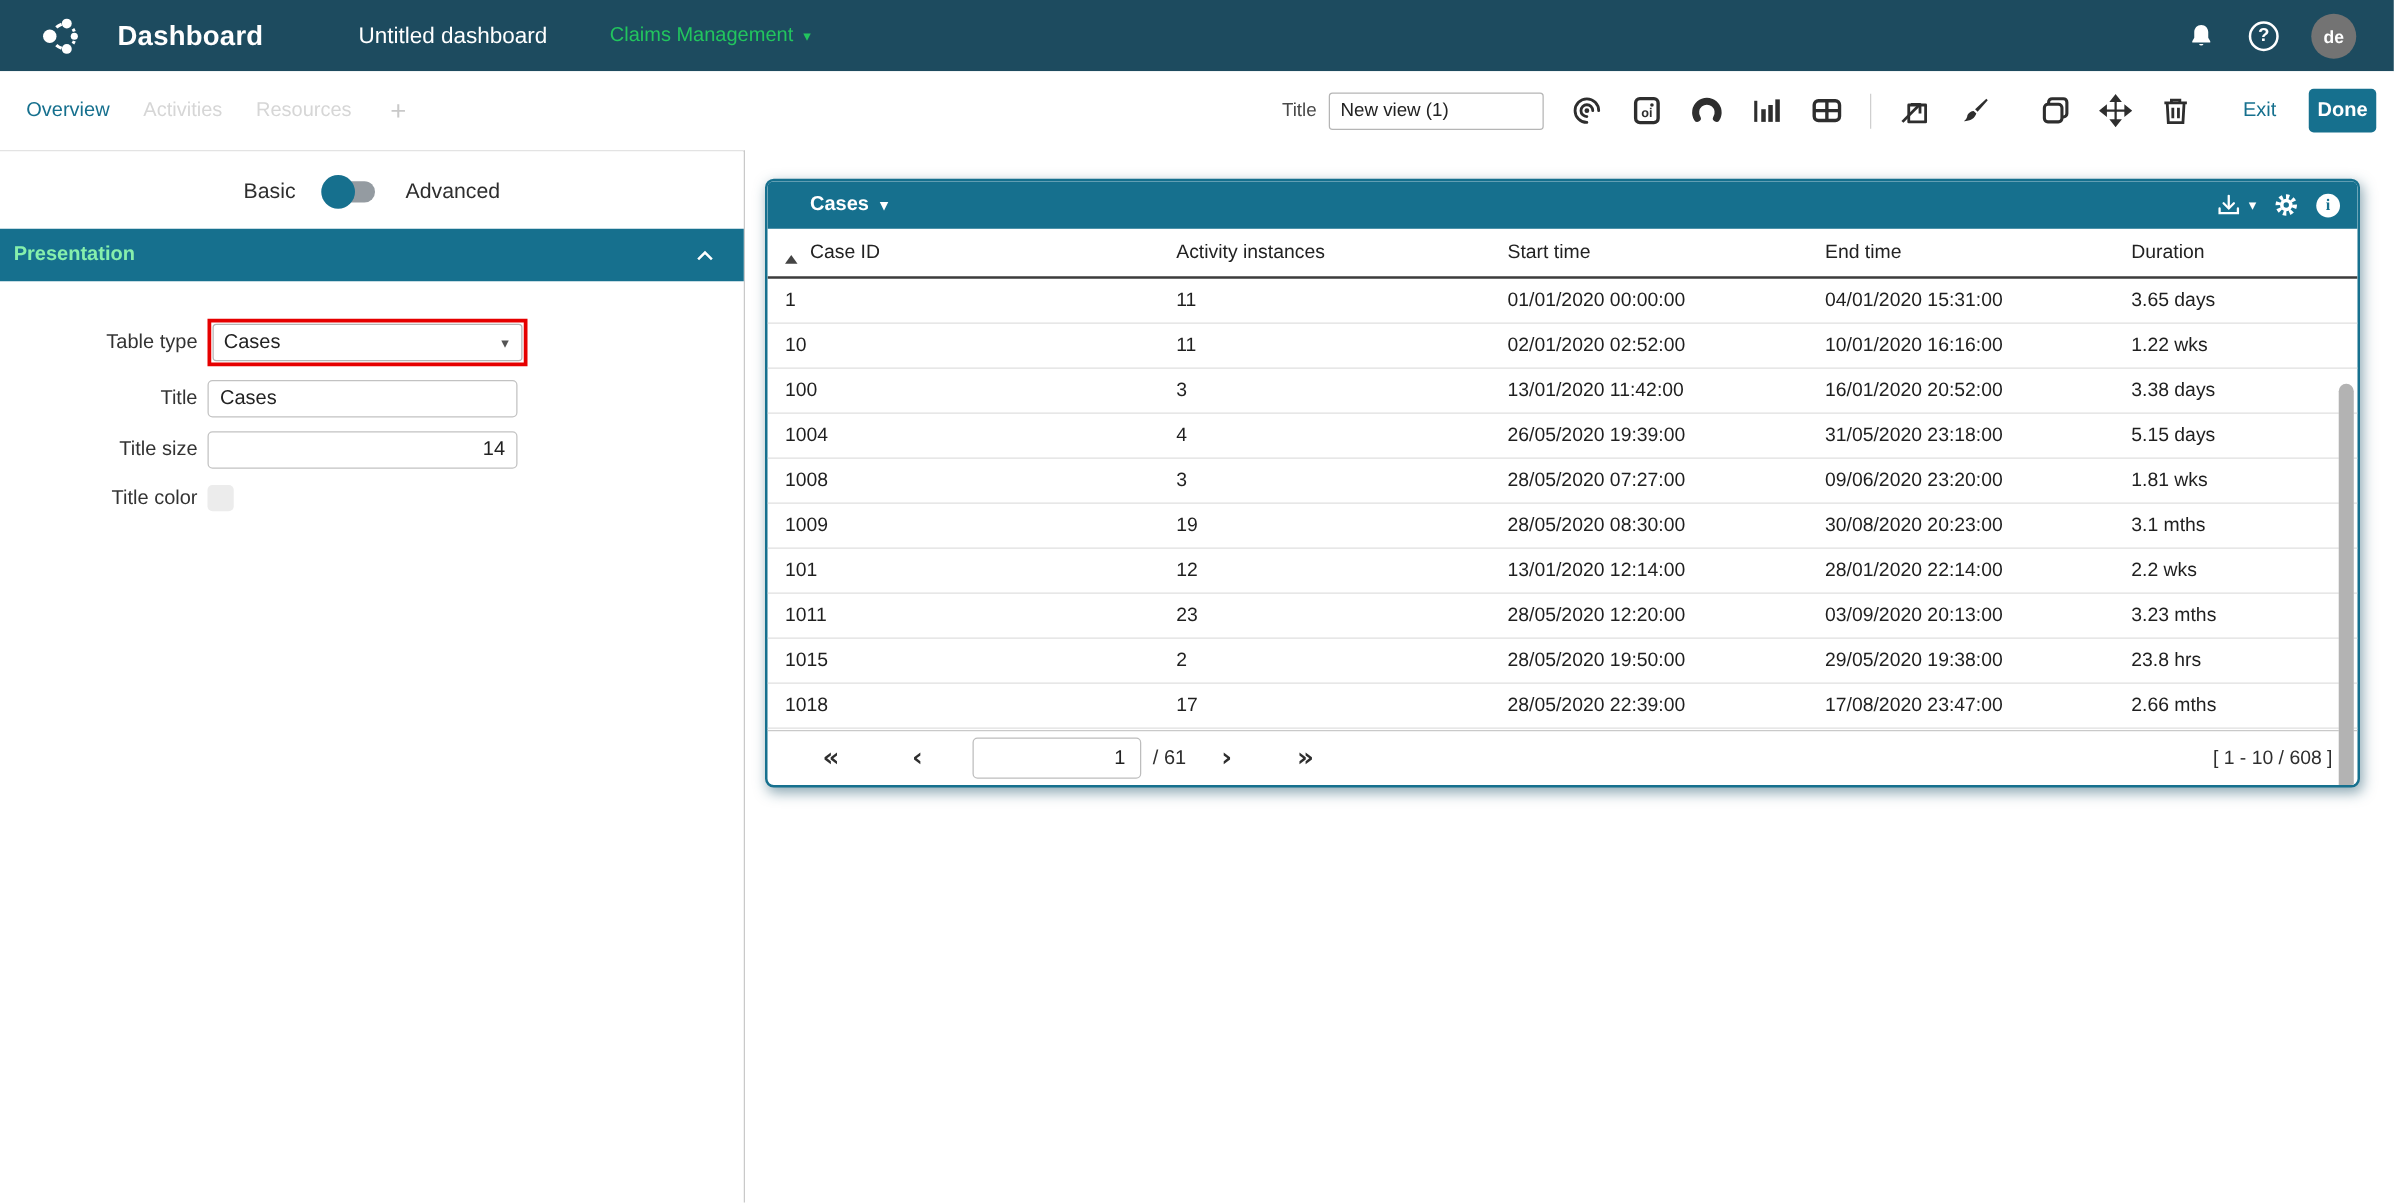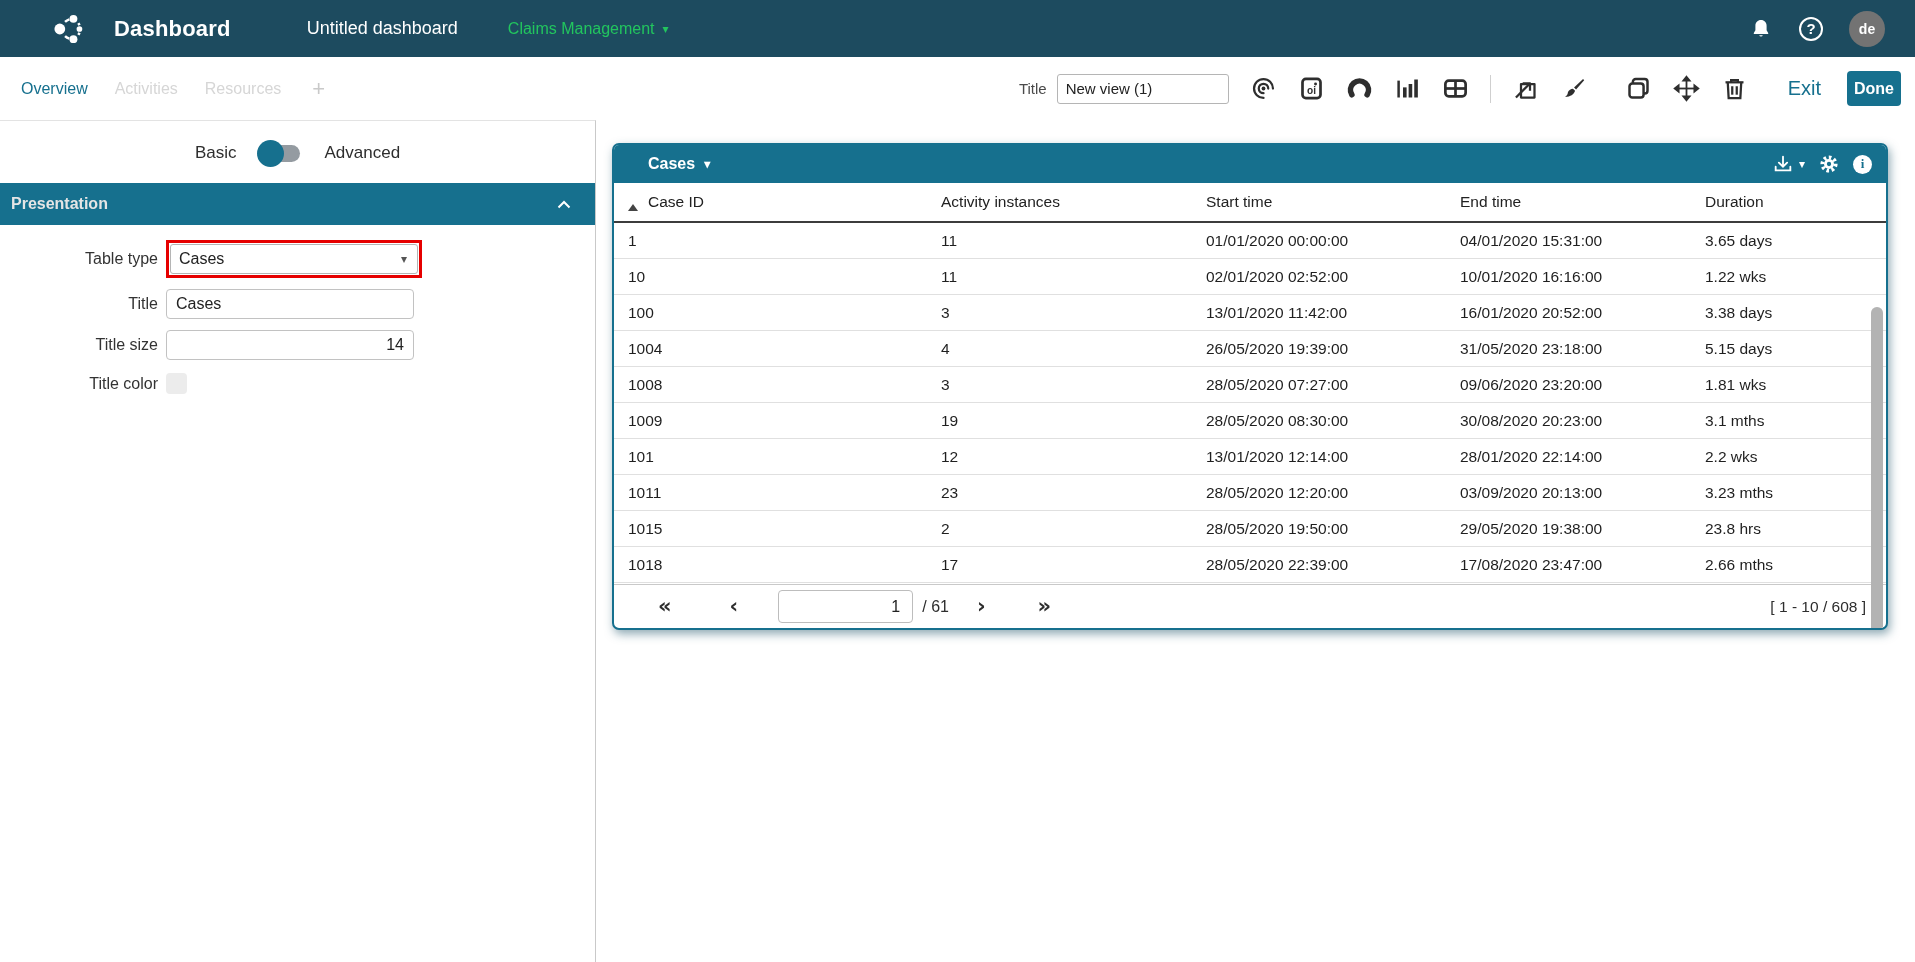--- a/index.html
+++ b/index.html
@@ -1,21 +1,21 @@
 <!DOCTYPE html>
 <html><head>
 <meta charset="utf-8">
 <style>
   * { box-sizing: border-box; margin: 0; padding: 0; }
   html,body { width:1915px; height:962px; background:#fff; overflow:hidden;
     font-family:"Liberation Sans", sans-serif; }
 
   
   .topbar { position:absolute; left:0; top:0; width:1915px; height:57px;
-    background:#1d4b5f; display:flex; align-items:center; color:#fff;padding-left:20px; }
+    background:#1d4b5f; display:flex; align-items:center; color:#fff; }
   .logo { margin-left:30px; width:38px; height:38px; flex:0 0 auto; }
   .app-title { margin-left:26px; font-size:22px; font-weight:bold; letter-spacing:.2px; }
   .dash-name { margin-left:76px; font-size:18px; font-weight:400; }
   .log-selector { margin-left:50px; font-size:16px; color:#22c55e; display:flex; align-items:center; gap:8px; cursor:pointer; }
   .caret { font-size:12px; line-height:1; }
   .topbar-right { margin-left:auto; display:flex; align-items:center; gap:26px; margin-right:30px; }
   .icon-btn { background:none; border:none; cursor:pointer; display:flex; align-items:center; justify-content:center; padding:0; }
   .help-circle { width:24px; height:24px; border:2px solid #fff; border-radius:50%;
     color:#fff; font-size:15px; font-weight:bold; display:flex; align-items:center; justify-content:center; }
   .avatar { width:36px; height:36px; border-radius:50%; background:#737373; color:#fff;
@@ -30,37 +30,37 @@
   .tab.inactive { color:#d6d6d6; }
   .tab-add { color:#c9c9c9; font-size:22px; cursor:pointer; margin-left:4px; }
   .view-tools { margin-left:auto; display:flex; align-items:center; margin-right:14px; }
   .vt-label { font-size:15px; color:#4a4a4a; margin-right:10px; }
   .vt-input { width:172px; height:30px; border:1px solid #b5b5b5; border-radius:3px;
     font-size:15px; padding:0 8px; color:#222; font-family:"Liberation Sans",sans-serif; }
   .tool-ic { width:27px; height:27px; margin-left:21px; color:#2e2e2e; cursor:pointer; }
   .tool-ic svg { width:100%; height:100%; }
   .vt-sep { width:1px; height:28px; background:#cfcfcf; margin-left:21px; }
   .gap-lg { margin-left:38px !important; }
-  .exit-link { margin-left:40px; color:#16708e; font-size:20px; text-decoration:none; cursor:pointer; }
+  .exit-link { margin-left:40px; color:#16708e; font-size:16px; text-decoration:none; cursor:pointer; }
   .done-btn { margin-left:26px; background:#16708e; color:#fff; border:none; border-radius:4px;
     height:35px; padding:0 7px; font-size:16px; font-weight:bold; cursor:pointer;
     font-family:"Liberation Sans",sans-serif; }
 
   
   .config { position:absolute; left:0; top:120px; width:596px; height:842px; background:#fff;
     border-top:1px solid #e3e3e3; border-right:1px solid #c9c9c9; }
   .mode-row { display:flex; align-items:center; justify-content:center; gap:24px;
     margin-top:22px; font-size:17px; color:#2e2e2e; }
   .toggle { position:relative; width:40px; height:17px; background:#949ba1; border-radius:9px; cursor:pointer; }
   .toggle .knob { position:absolute; left:-3px; top:-5px; width:27px; height:27px;
     border-radius:50%; background:#16708e; }
-  .section-bar { margin-top:20px; height:42px; background:#16708e; color:#e5e5e5;
+  .section-bar { margin-top:20px; height:42px; background:#16708e; color:#86efac;
     display:flex; align-items:center; padding:0 24px 0 11px; font-size:16px; font-weight:bold; }
   .section-chev { margin-left:auto; width:14px; height:9px; cursor:pointer; }
-  .form { padding-top:4px; }
+  .form { padding-top:19px; }
   .frow { display:flex; align-items:center; margin-top:11px; }
   .frow label { width:158px; text-align:right; font-size:16px; color:#333; margin-right:8px; }
   .combo-wrap { border:3px solid #e60000; padding:1px; }
   .combo { position:relative; width:248px; height:30px; border:1px solid #b5b5b5; border-radius:3px;
     background:#fff; display:flex; align-items:center; padding:0 8px; font-size:16px; color:#222; cursor:pointer; }
   .combo .caret { position:absolute; right:10px; color:#555; }
   .cfg-input { width:248px; height:30px; border:1px solid #c2c2c2; border-radius:4px;
     font-size:16px; padding:0 9px; color:#222; font-family:"Liberation Sans",sans-serif; }
   .cfg-input.num { text-align:right; }
   .swatch { width:21px; height:21px; border-radius:4px; cursor:pointer; }

